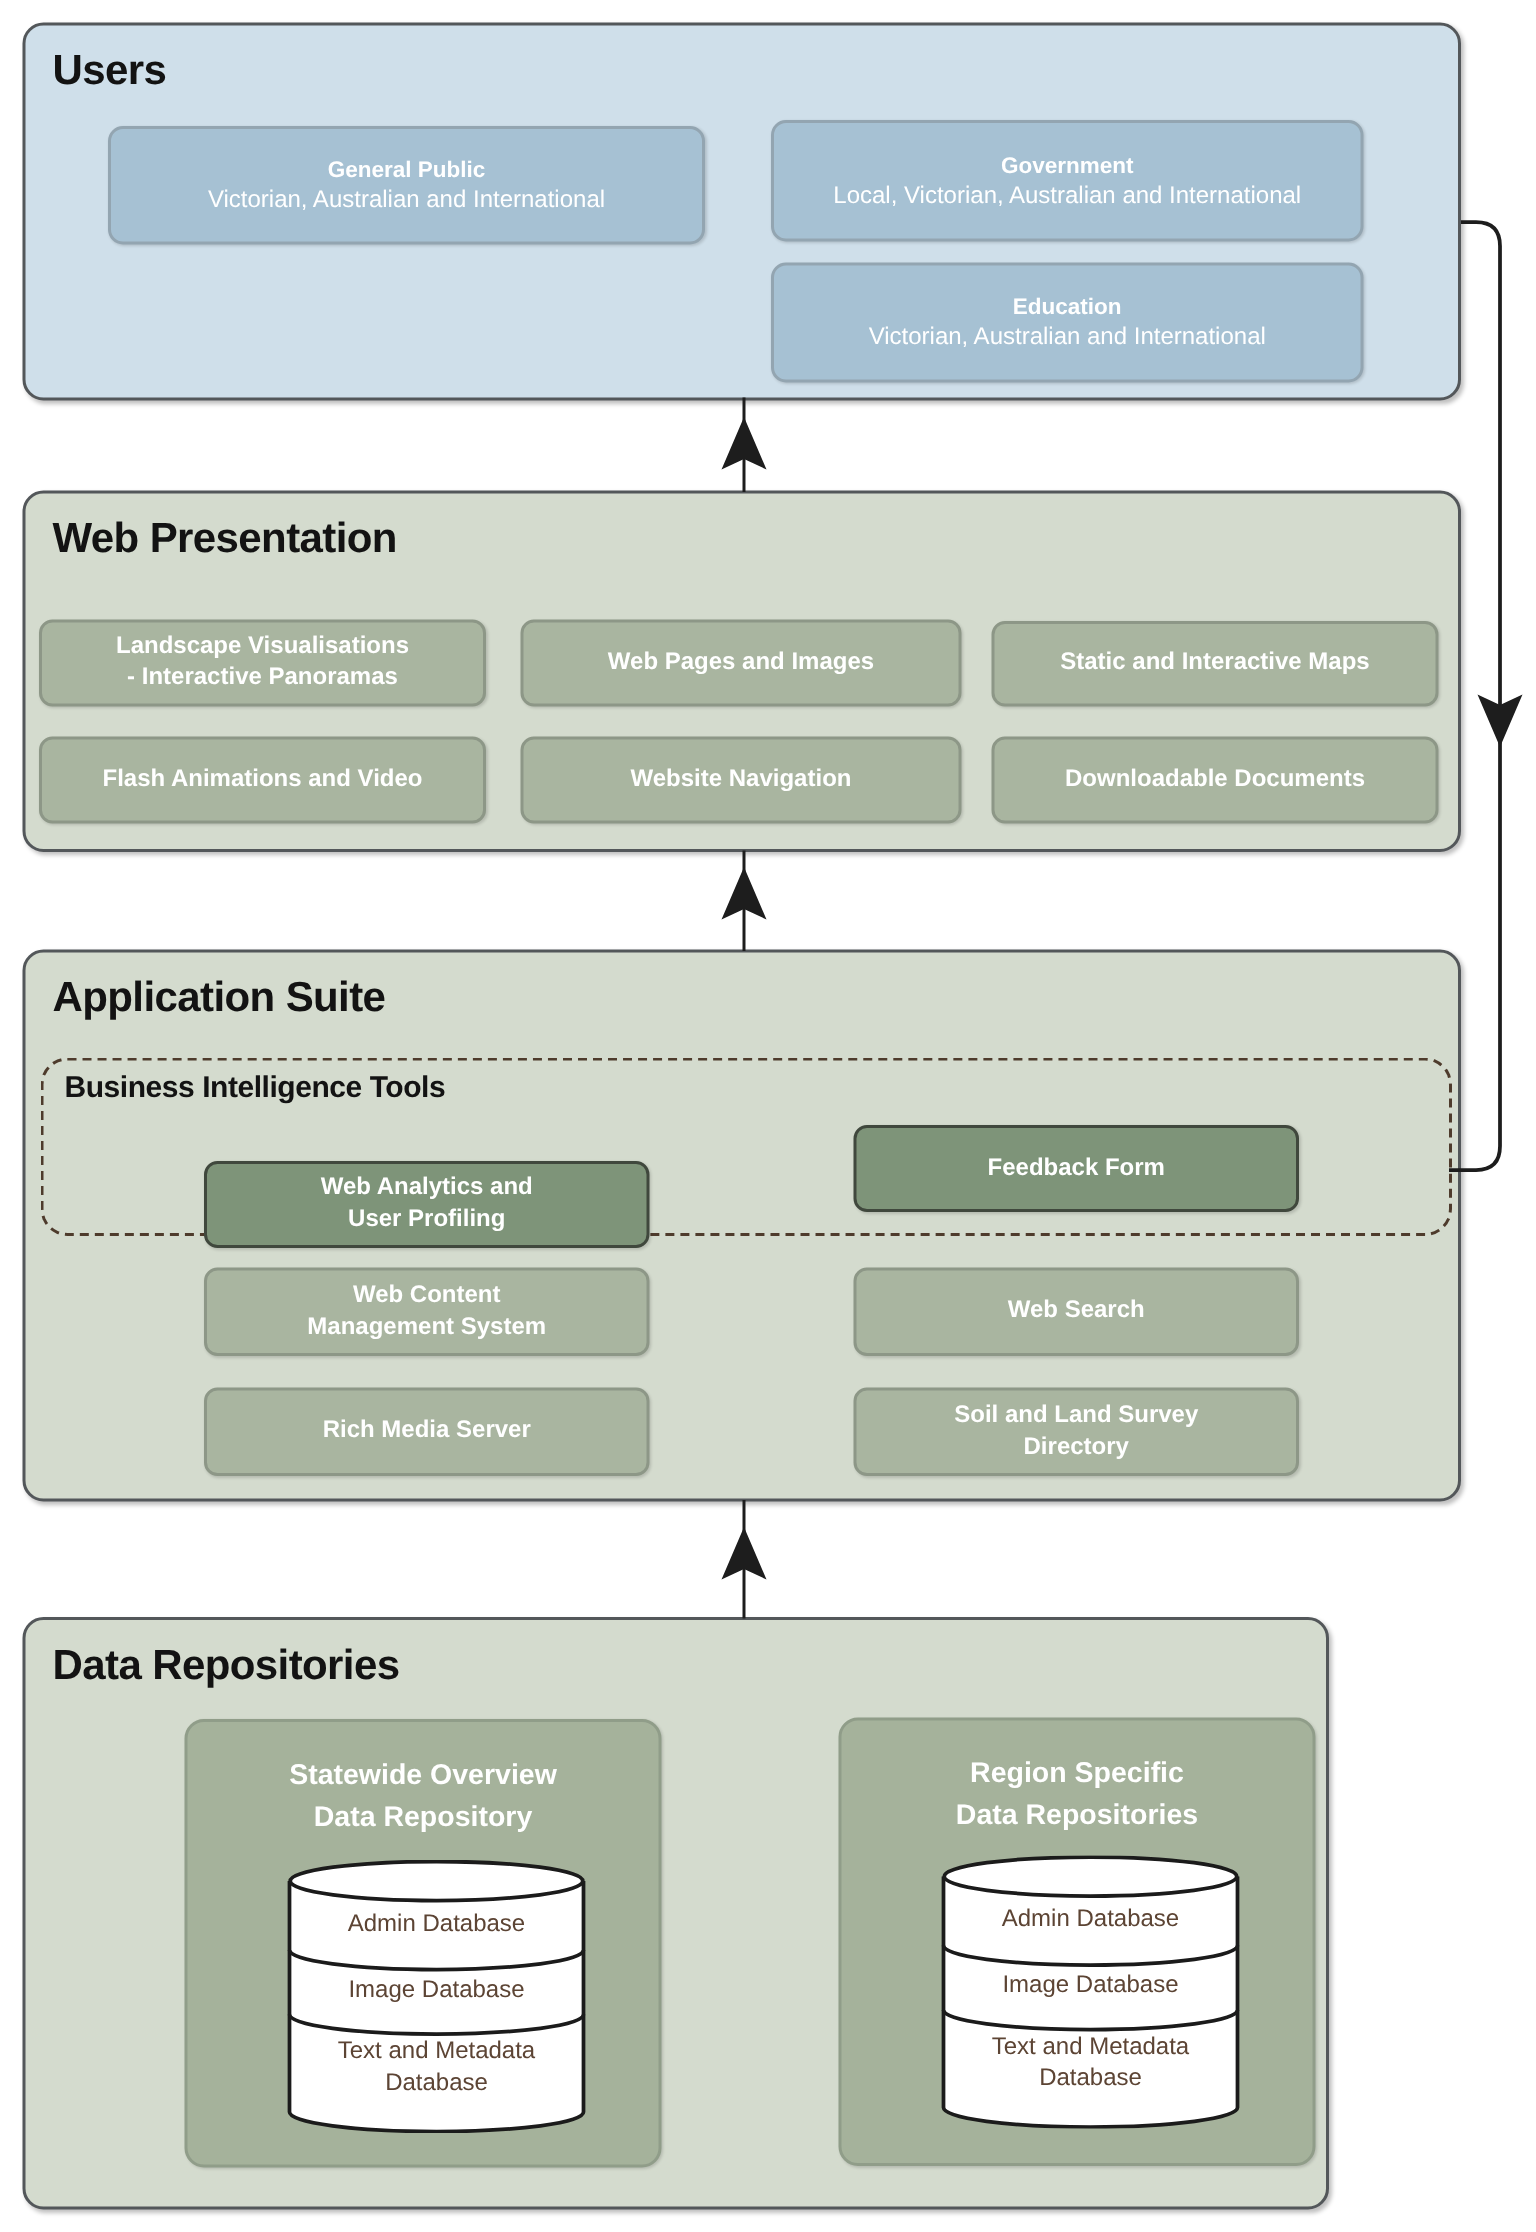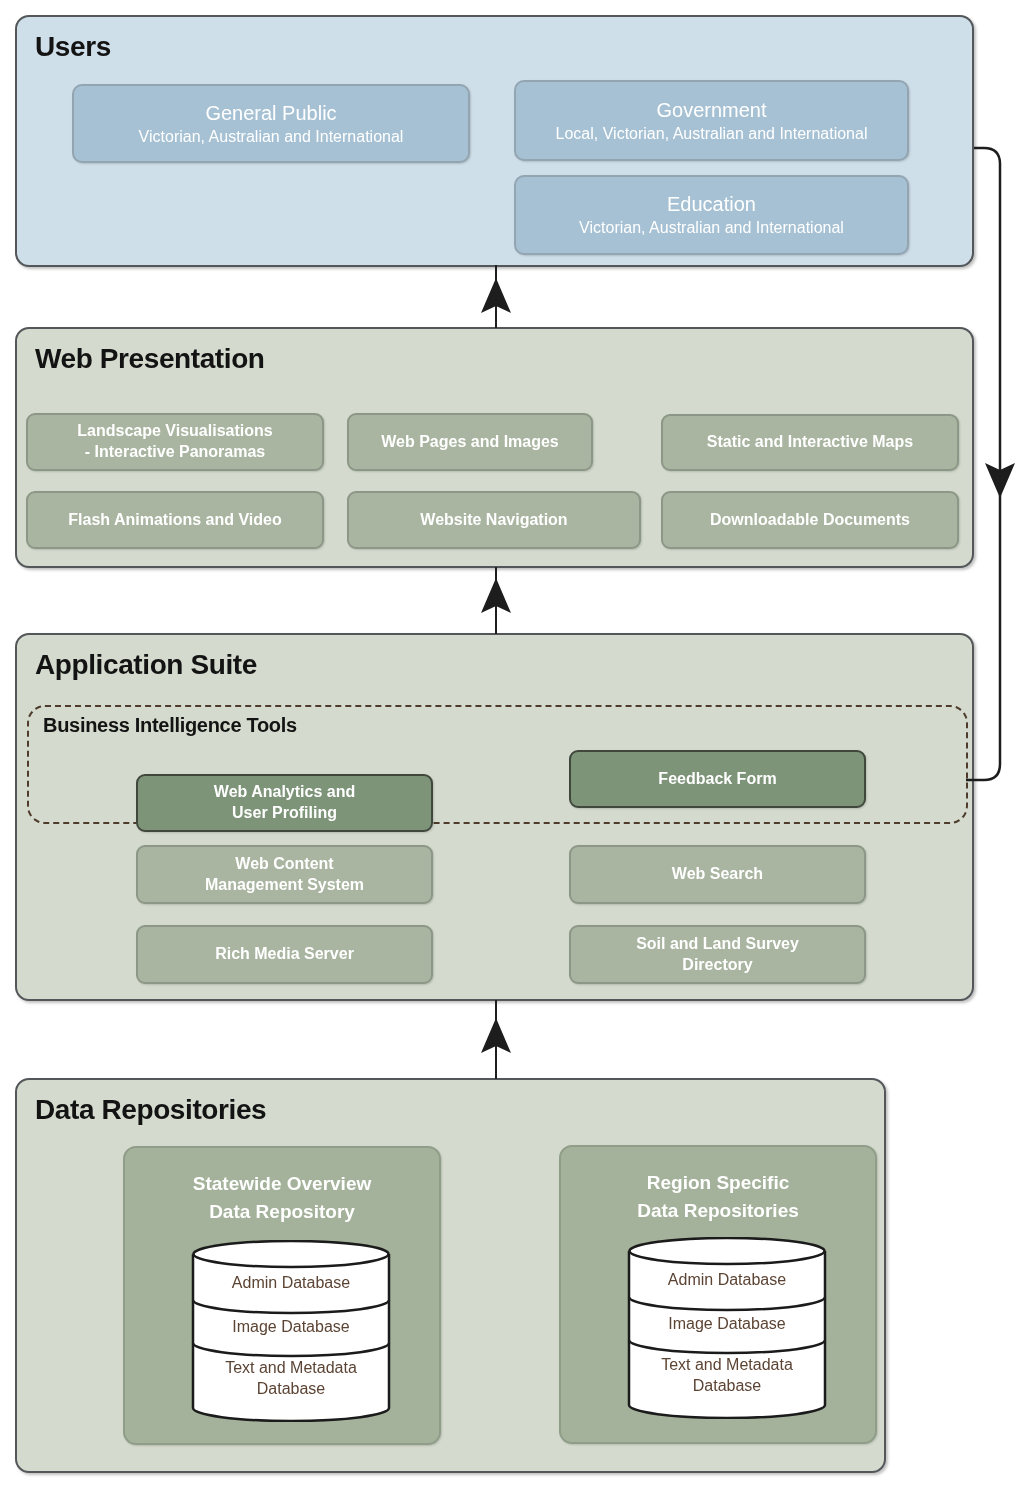--- a/index.html
+++ b/index.html
@@ -11,21 +11,21 @@
            box-shadow:2px 2px 3px rgba(0,0,0,0.25); }
   .panel-blue  { background:#cfdfea; }
   .panel-green { background:#d4dbce; }
 
   .section-title { position:absolute; left:18px; top:14px; font-size:28px; font-weight:bold;
                    color:#131313; letter-spacing:-0.4px; }
 
   .ubox { position:absolute; background:#a6c1d3; border:2px solid #93a5b1; border-radius:10px;
           display:flex; flex-direction:column; justify-content:center; align-items:center;
           text-align:center; color:#ffffff; box-shadow:1px 1px 2px rgba(0,0,0,0.15); }
-  .ubox-title { font-size:20px; font-weight:normal; }
+  .ubox-title { font-size:15px; font-weight:bold; }
   .ubox-sub   { font-size:16px; margin-top:3px; }
 
   .gbox { position:absolute; background:#a9b5a0; border:2px solid #8d9787; border-radius:9px;
           display:flex; align-items:center; justify-content:center; text-align:center;
           color:#ffffff; font-size:16px; font-weight:bold; line-height:1.3;
           white-space:pre-line; box-shadow:1px 1px 2px rgba(0,0,0,0.15); }
   .dbox { background:#7e9479; border:2px solid #40483d; }
 
   .bi-box { position:absolute; border:2px dashed #4e3b2c; border-radius:18px; }
   .bi-title { position:absolute; left:14px; top:7px; font-size:20px; font-weight:bold;
@@ -66,21 +66,21 @@
       <div class="ubox-title">Education</div>
       <div class="ubox-sub">Victorian, Australian and International</div>
     </div>
   </section>
 
   <section class="panel panel-green" style="left:15px; top:327px; width:959px; height:241px;">
     <h2 class="section-title">Web Presentation</h2>
 
     <div class="gbox" style="left:9px;   top:84px; width:298px; height:58px;">Landscape Visualisations
 - Interactive Panoramas</div>
-    <div class="gbox" style="left:330px; top:84px; width:246px; height:58px;">Web Pages and Images</div>
+    <div class="gbox" style="left:330px; top:84px; width:294px; height:58px;">Web Pages and Images</div>
     <div class="gbox" style="left:644px; top:85px; width:298px; height:57px;">Static and Interactive Maps</div>
     <div class="gbox" style="left:9px;   top:162px; width:298px; height:58px;">Flash Animations and Video</div>
     <div class="gbox" style="left:644px; top:162px; width:298px; height:58px;">Downloadable Documents</div>
     <div class="gbox" style="left:330px; top:162px; width:294px; height:58px;">Website Navigation</div>
   </section>
 
   <section class="panel panel-green" style="left:15px; top:633px; width:959px; height:368px;">
     <h2 class="section-title">Application Suite</h2>
 
     <div class="bi-box" style="left:10px; top:70px; width:941px; height:119px;">

